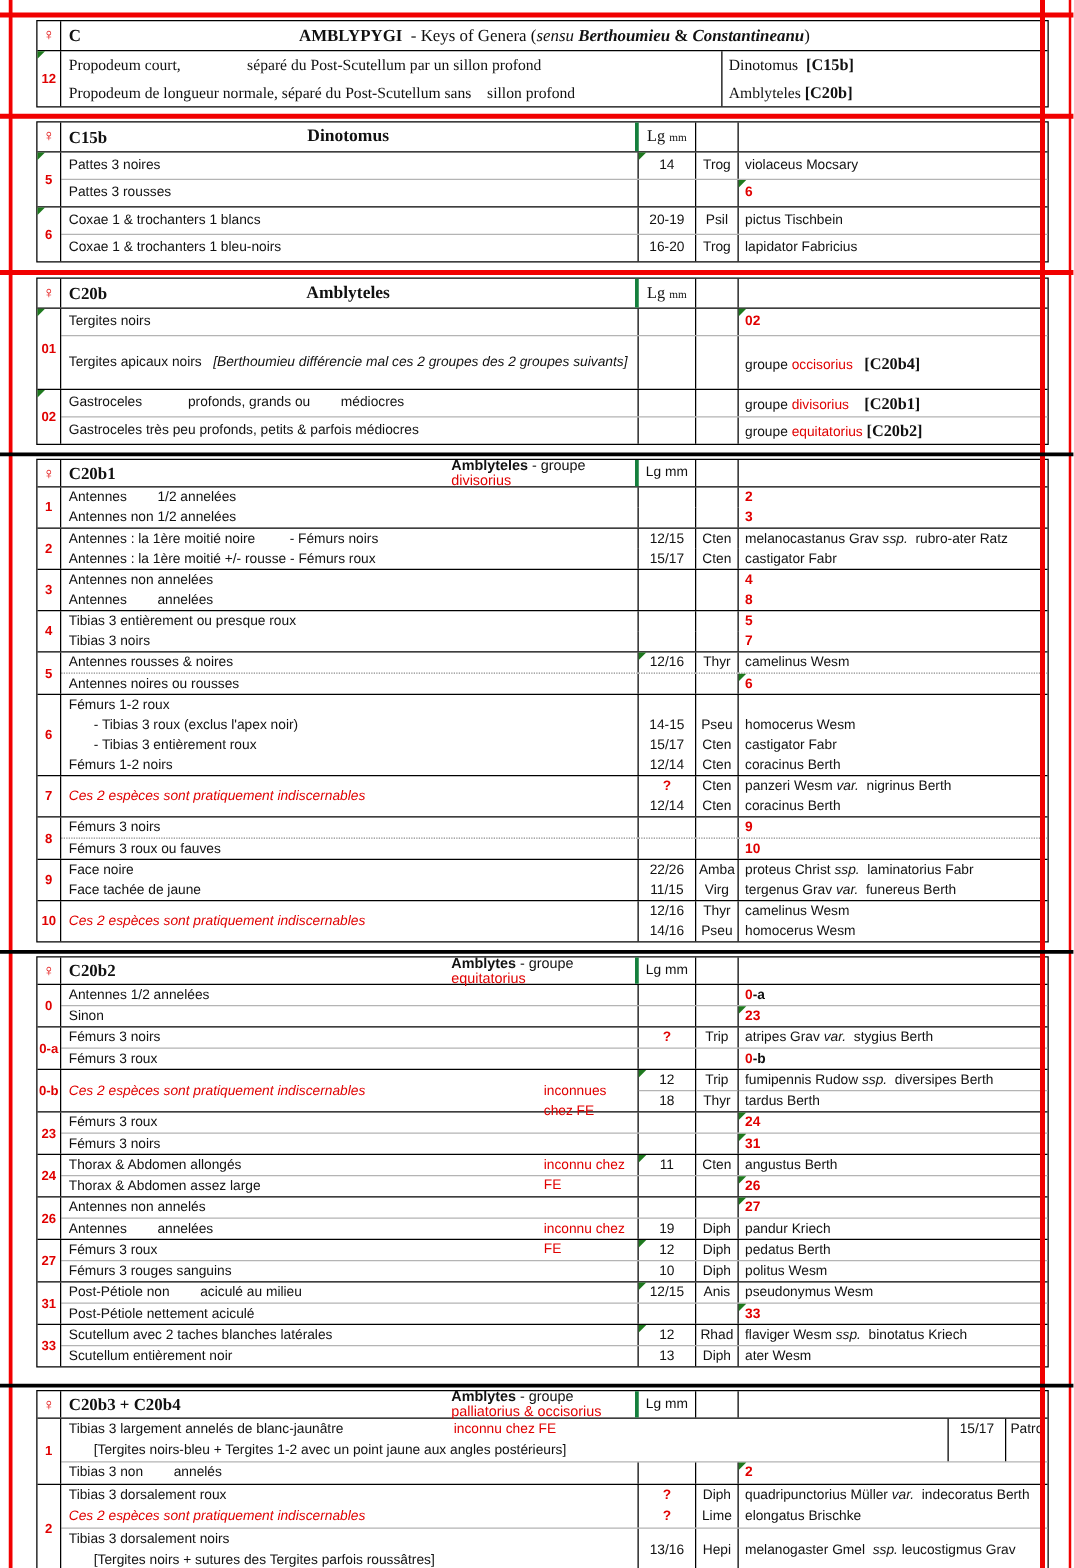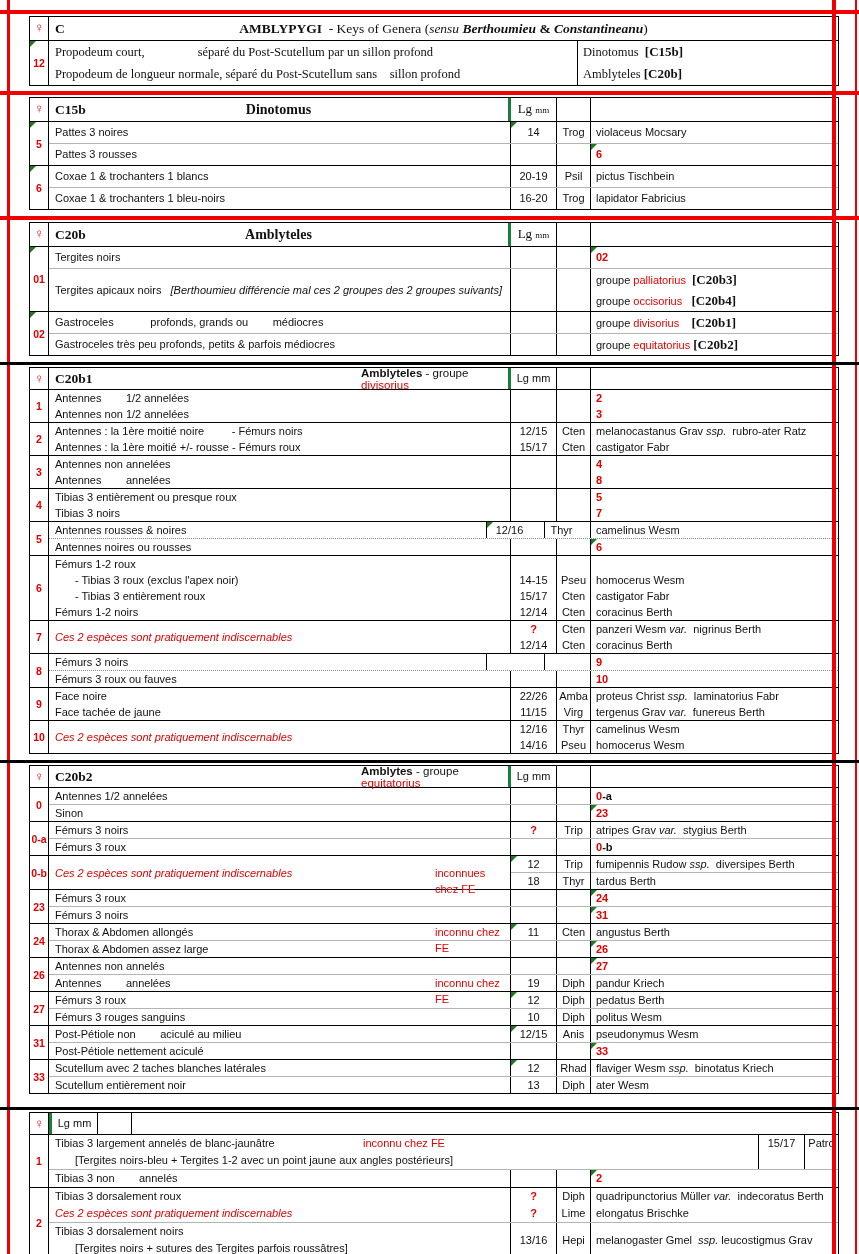--- a/index.html
+++ b/index.html
@@ -34,21 +34,21 @@
   .abcell{width:33px;border-left:1px solid #000;}
   .spcell{width:247px;border-left:1px solid #000;}
   
   .krow{display:flex;align-items:stretch;}
   .krow + .krow{border-top:1px solid #000;}
   .ncell{width:18px;border-right:1px solid #000;display:flex;align-items:center;justify-content:center;
          color:#e00000;font-weight:bold;font-size:10.5px;position:relative;}
   .legs{flex:1;display:flex;flex-direction:column;}
   .leg{display:flex;align-items:stretch;}
   .leg.sep-gray{border-bottom:1px solid #b4b4b4;}
-  .leg.sep-dot{border-bottom:1px dotted #8a8a8a;gap:12px;}
+  .leg.sep-dot{border-bottom:1px dotted #8a8a8a;}
   .dcell{flex:1;display:flex;flex-direction:column;justify-content:center;padding-left:6px;min-width:0;}
   .dline{position:relative;white-space:pre-wrap;height:16px;line-height:16px;}
   .dline.ind{padding-left:20px;}
   .stack{display:flex;flex-direction:column;justify-content:center;}
   .leg.rtop .stack{justify-content:flex-start;}
   .lgcol{width:45px;border-left:1px solid #000;}
   .abcol{width:33px;border-left:1px solid #000;}
   .spcol{width:247px;border-left:1px solid #000;}
   .cell{height:16px;line-height:16px;position:relative;white-space:pre;}
   .lgcol .cell{text-align:center;}
@@ -232,21 +232,20 @@
               </div>
               <div class="stack lgcol">
                 <div class="cell"></div>
                 <div class="cell"></div>
               </div>
               <div class="stack abcol">
                 <div class="cell"></div>
                 <div class="cell"></div>
               </div>
               <div class="stack spcol">
-                <div class="cell"><span class="f">groupe </span><span class="f red">palliatorius</span><span class="f">  </span><span class="f ref">[C20b3]</span></div>
                 <div class="cell"><span class="f">groupe </span><span class="f red">occisorius</span><span class="f">   </span><span class="f ref">[C20b4]</span></div>
               </div>
             </div>
           </div>
         </div>
         <div class="krow">
           <div class="ncell tri">02</div>
           <div class="legs">
             <div class="leg sep-gray">
               <div class="dcell">
@@ -892,20 +891,24 @@
             </div>
           </div>
         </div>
       </div>
   </section>
 
   <div class="sepline black"></div>
   <section class="keysec s6">
     <div class="shead">
       <div class="fcell">♀</div>
+      <div class="tcell">
+        <span class="code">C20b3 + C20b4</span>
+        <span class="ttl"><span class="f b">Amblytes</span><span class="f"> - groupe </span><span class="f red">palliatorius &amp; occisorius</span></span>
+      </div>
       <div class="lgcell"><span class="f">Lg mm</span></div>
       <div class="abcell"></div>
       <div class="spcell"></div>
     </div>
     <div class="rows">
         <div class="krow">
           <div class="ncell">1</div>
           <div class="legs">
             <div class="leg sep-gray rtop">
               <div class="dcell">

